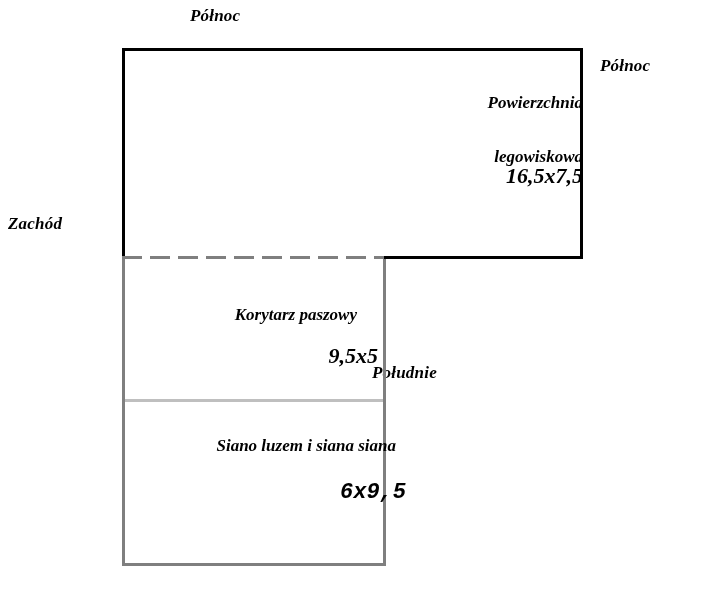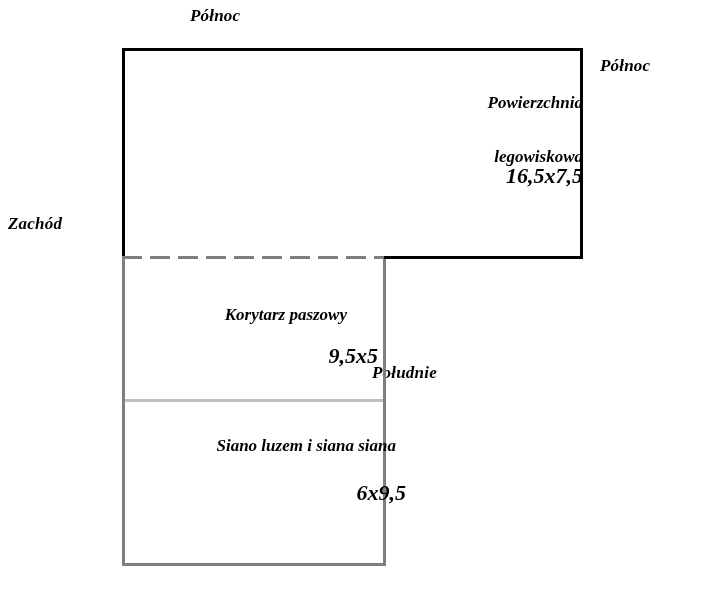--- a/index.html
+++ b/index.html
@@ -103,25 +103,25 @@
     color: #000000;
     white-space: nowrap;
   }
   .room-name { font-size: 17px; line-height: 26px; }
   .room-dims { font-size: 22px; line-height: 26px; margin-top: 8px; }
 
   #label-main-name-1 { left: 122px; width: 461px; top: 90px; }
   #label-main-name-2 { left: 122px; width: 461px; top: 116px; margin-top: 28px; }
   #label-main-dims   { left: 122px; width: 461px; top: 155px; }
 
-  #label-corridor-name { left: 122px; width: 225px; top: 302px; }
+  #label-corridor-name { left: 132px; width: 225px; top: 302px; }
   #label-corridor-dims { left: 122px; width: 256px; top: 335px; font-family: Liberation Serif, serif; }
 
   #label-hay-name { left: 112px; width: 284px; top: 433px; }
-  #label-hay-dims { left: 122px; width: 284px; top: 472px; }
+  #label-hay-dims { left: 122px; width: 284px; top: 472px; font-family: Liberation Mono, monospace; }
 </style>
 </head>
 <body>
 
 <div id="plan">
 
   <div class="compass" id="compass-north">Północ</div>
   <div class="compass" id="compass-east">Północ</div>
   <div class="compass" id="compass-west">Zachód</div>
   <div class="compass" id="compass-south">Południe</div>

